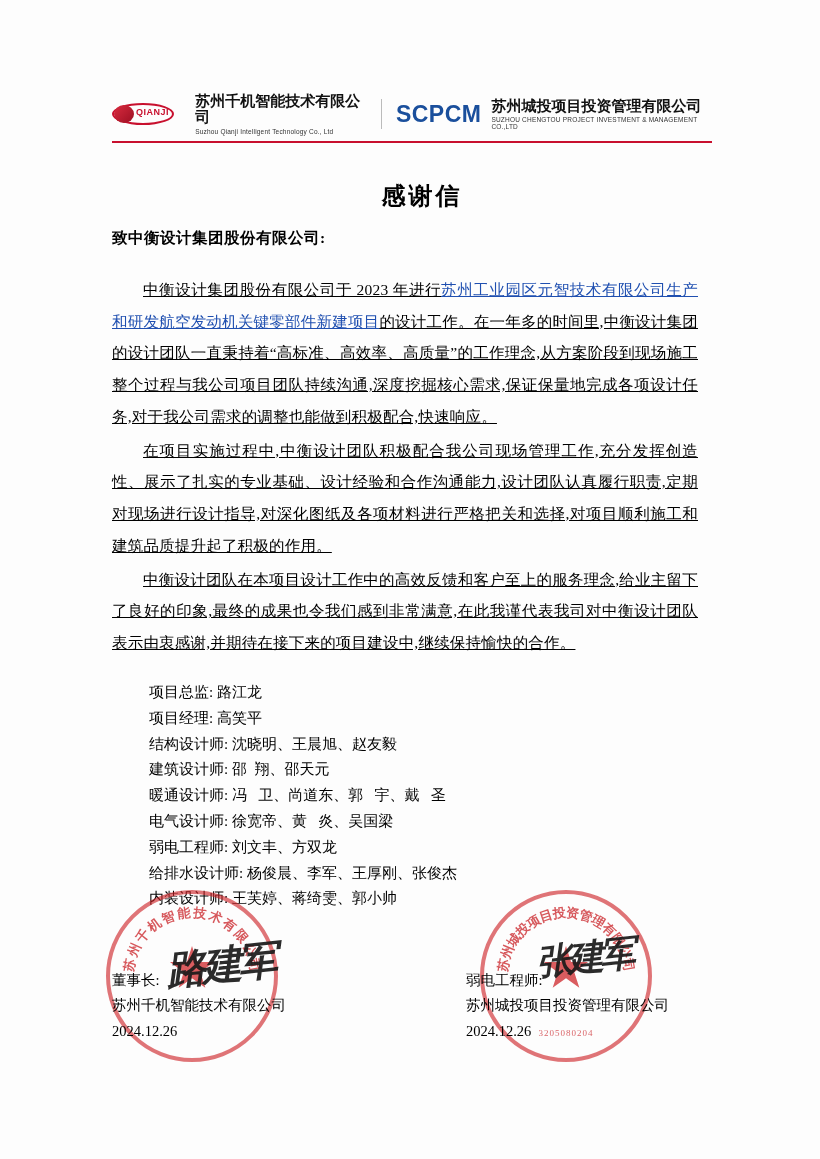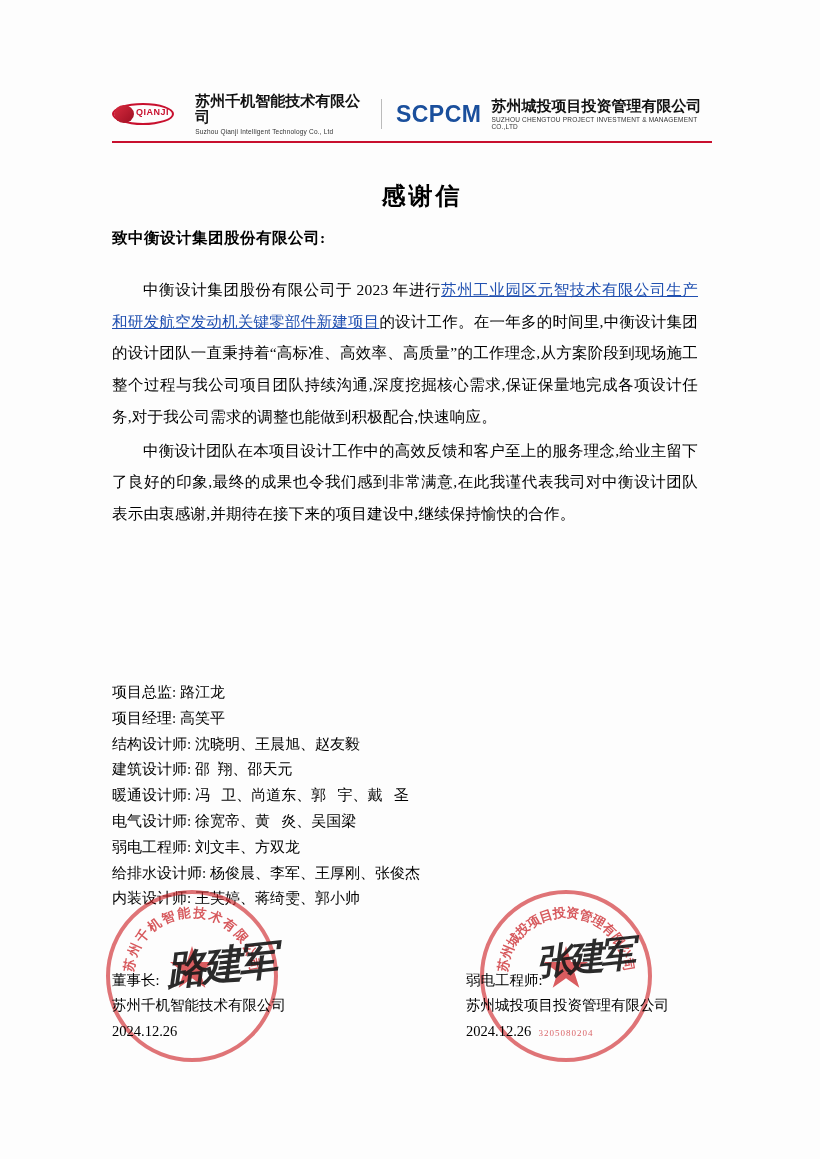--- a/index.html
+++ b/index.html
@@ -144,38 +144,40 @@
     font-weight: bold;
     font-size: 15.5px;
     margin-bottom: 20px;
     letter-spacing: 0.5px;
   }
   .para {
     text-indent: 2em;
     text-align: justify;
     margin: 0 0 2px 0;
     letter-spacing: 0.2px;
+    text-decoration: underline;
   }
   .hl {
     color: #1f4fb0;
     text-decoration: underline;
   }
 
   
   .roles {
     position: absolute;
     left: 112px;
     top: 680px;
     width: 586px;
     font-size: 15px;
     line-height: 1.72;
     color: #000;
   }
   .role-line {
     white-space: pre;
+    margin-left: 37px;
   }
 
   
   .sig-left {
     position: absolute;
     left: 112px;
     top: 968px;
     font-size: 14.5px;
     line-height: 1.75;
     color: #000;
@@ -296,20 +298,21 @@
     </div>
     <div class="header-rule"></div>
 
     <div class="doc-title">感谢信</div>
 
     <div class="body-area">
       <div class="salutation">致中衡设计集团股份有限公司:</div>
       <p class="para">
         <span>中衡设计集团股份有限公司于 2023 年进行</span><span class="hl">苏州工业园区元智技术有限公司生产和研发航空发动机关键零部件新建项目</span><span>的设计工作。在一年多的时间里,中衡设计集团的设计团队一直秉持着“高标准、高效率、高质量”的工作理念,从方案阶段到现场施工整个过程与我公司项目团队持续沟通,深度挖掘核心需求,保证保量地完成各项设计任务,对于我公司需求的调整也能做到积极配合,快速响应。</span>
       </p>
+      <p class="para">在项目实施过程中,中衡设计团队积极配合我公司现场管理工作,充分发挥创造性、展示了扎实的专业基础、设计经验和合作沟通能力,设计团队认真履行职责,定期对现场进行设计指导,对深化图纸及各项材料进行严格把关和选择,对项目顺利施工和建筑品质提升起了积极的作用。</p>
       <p class="para">中衡设计团队在本项目设计工作中的高效反馈和客户至上的服务理念,给业主留下了良好的印象,最终的成果也令我们感到非常满意,在此我谨代表我司对中衡设计团队表示由衷感谢,并期待在接下来的项目建设中,继续保持愉快的合作。</p>
     </div>
 
     <div class="roles">
       <div class="role-line">项目总监: 路江龙</div>
       <div class="role-line">项目经理: 高笑平</div>
       <div class="role-line">结构设计师: 沈晓明、王晨旭、赵友毅</div>
       <div class="role-line">建筑设计师: 邵  翔、邵天元</div>
       <div class="role-line">暖通设计师: 冯   卫、尚道东、郭   宇、戴   圣</div>
       <div class="role-line">电气设计师: 徐宽帝、黄   炎、吴国梁</div>

